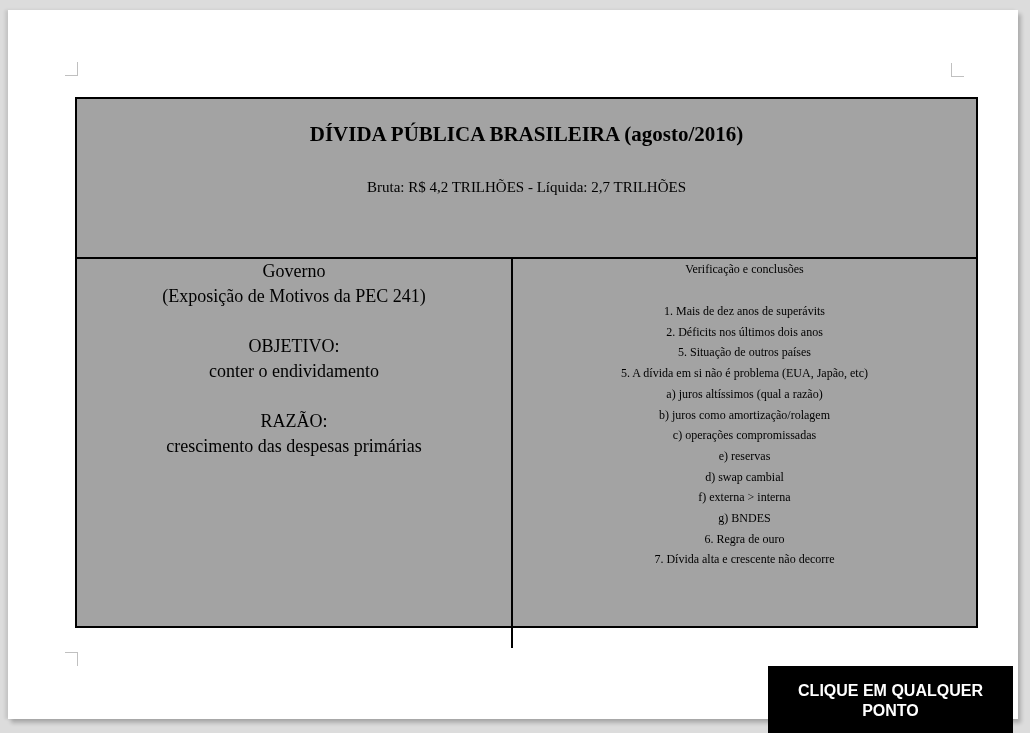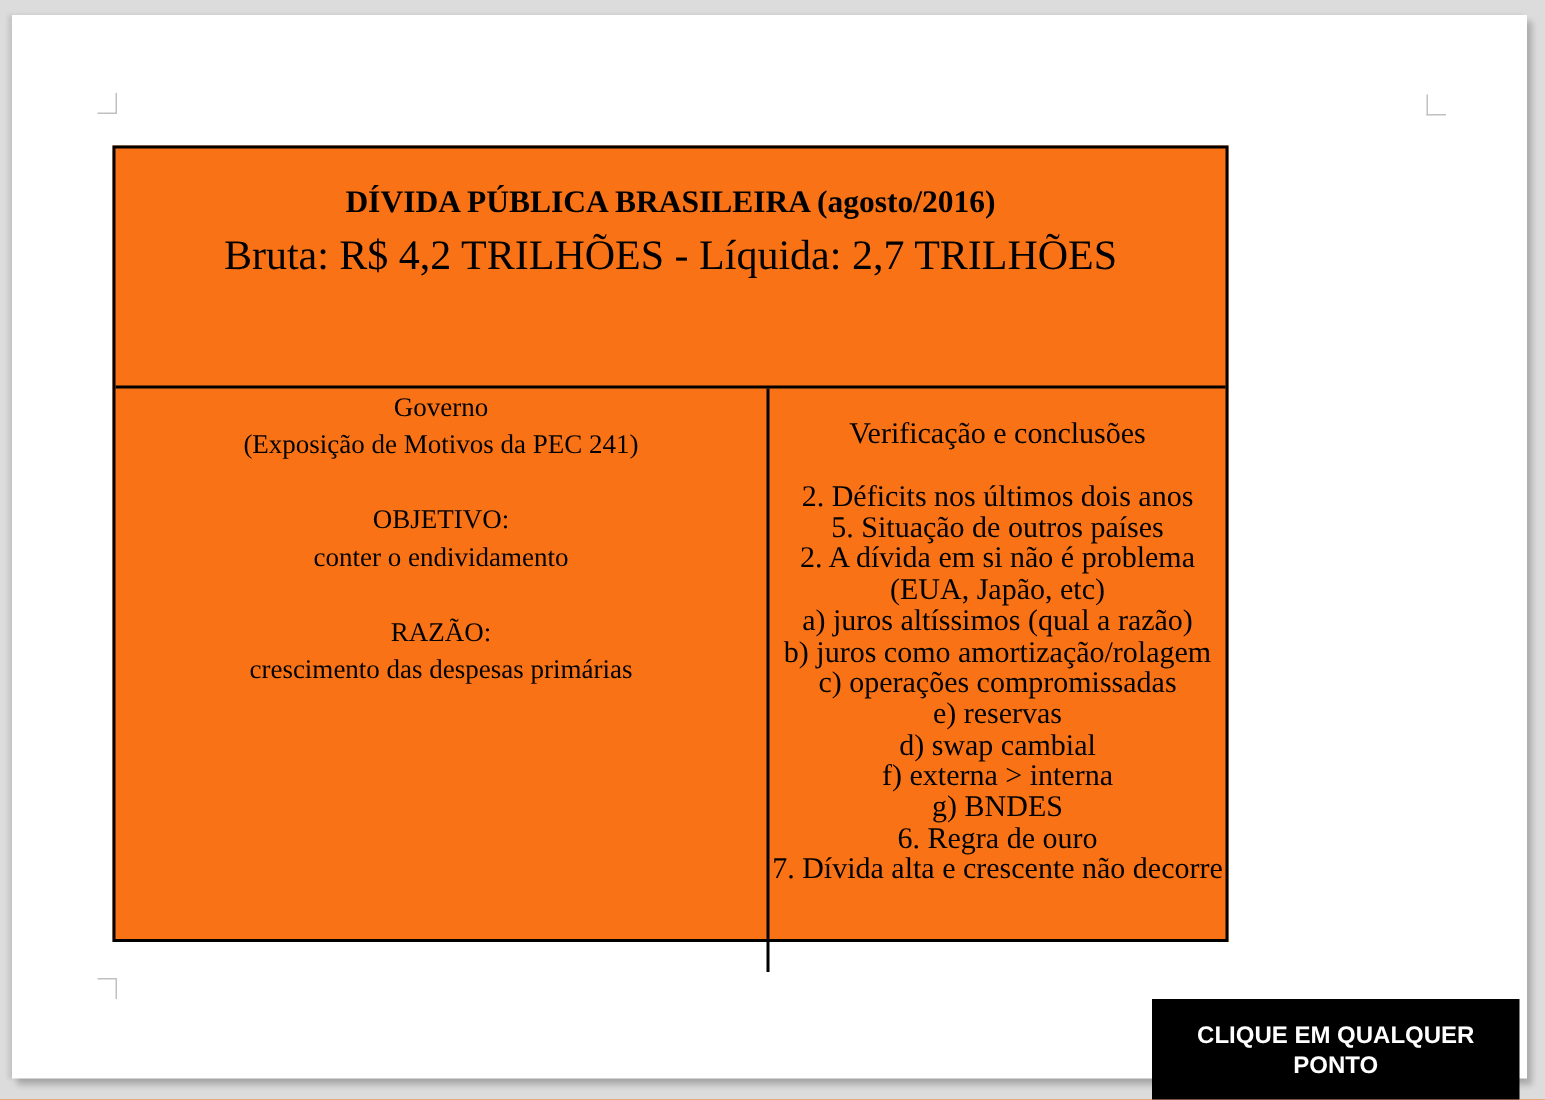--- a/index.html
+++ b/index.html
@@ -23,53 +23,52 @@
 
   
   .corner { position: absolute; width: 13px; height: 14px; }
   .corner.tl { left: 57px;  top: 52px;  border-right: 1px solid #c0c0c0; border-bottom: 1px solid #c0c0c0; }
   .corner.tr { left: 943px; top: 53px;  border-left: 1px solid #c0c0c0;  border-bottom: 1px solid #c0c0c0; }
   .corner.bl { left: 57px;  top: 642px; border-right: 1px solid #c0c0c0; border-top: 1px solid #c0c0c0; }
 
   .debt-table {
     position: absolute;
     left: 67px; top: 87px;
-    width: 744px; height: 531px;
+    width: 903px; height: 531px;
     border: 2px solid #000;
-    background: #f97316;
+    background: #a3a3a3;
   }
   .thead {
     height: 138px;
     border-bottom: 2px solid #000;
     text-align: center;
   }
   .thead .title {
     margin-top: 22px;
     font-size: 21px;
     font-weight: bold;
     line-height: 26px;
   }
   .thead .subtitle {
-    margin-top: 11px;
-    font-size: 28px;
+    margin-top: 27px;
+    font-size: 15px;
     line-height: 26px;
   }
   .tbody { display: flex; height: 389px; }
   .cell { text-align: center; }
   .cell.left {
     width: 436px;
     border-right: 2px solid #000;
     font-size: 18px;
     line-height: 25px;
   }
   .cell.left p { white-space: pre-line; margin: 0 0 25px 0; }
   .cell.right {
     flex: 1;
-    padding-top: 20px;
-    font-size: 20px;
+    font-size: 12px;
   }
   .cell.right .rtitle { line-height: 21px; margin-bottom: 21px; }
   .cell.right .rline  { line-height: 20.7px; }
 
   .overlay {
     position: absolute;
     left: 760px; top: 612px;
     width: 245px; height: 69px;
     background: #000;
     color: #fff;
@@ -105,23 +104,24 @@
         <div class="cell left">
           <p>Governo
 (Exposição de Motivos da PEC 241)</p>
           <p>OBJETIVO:
 conter o endividamento</p>
           <p>RAZÃO:
 crescimento das despesas primárias</p>
         </div>
         <div class="cell right">
           <div class="rtitle">Verificação e conclusões</div>
+          <div class="rline">1. Mais de dez anos de superávits</div>
           <div class="rline">2. Déficits nos últimos dois anos</div>
           <div class="rline">5. Situação de outros países</div>
-          <div class="rline">2. A dívida em si não é problema (EUA, Japão, etc)</div>
+          <div class="rline">5. A dívida em si não é problema (EUA, Japão, etc)</div>
           <div class="rline">a) juros altíssimos (qual a razão)</div>
           <div class="rline">b) juros como amortização/rolagem</div>
           <div class="rline">c) operações compromissadas</div>
           <div class="rline">e) reservas</div>
           <div class="rline">d) swap cambial</div>
           <div class="rline">f) externa &gt; interna</div>
           <div class="rline">g) BNDES</div>
           <div class="rline">6. Regra de ouro</div>
           <div class="rline">7. Dívida alta e crescente não decorre</div>
         </div>

